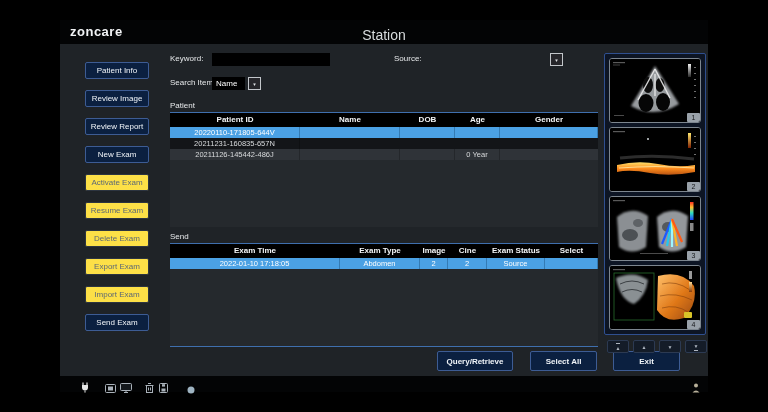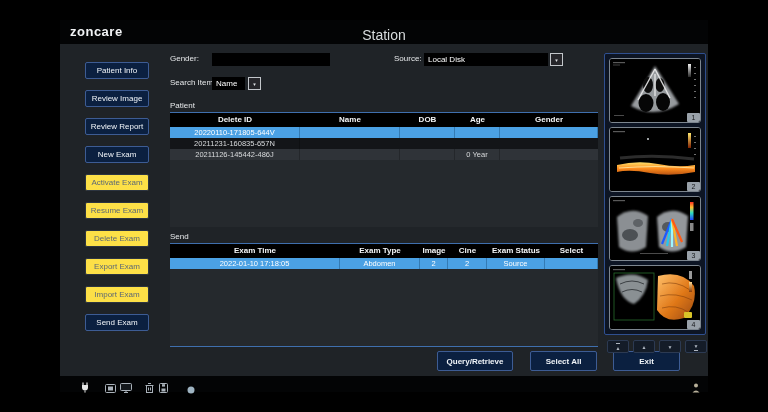--- a/index.html
+++ b/index.html
@@ -81,38 +81,37 @@
       <div class="side-btn" style="top:46px" data-state="enabled">Review Image</div>
       <div class="side-btn" style="top:74px" data-state="enabled">Review Report</div>
       <div class="side-btn" style="top:102px" data-state="enabled">New Exam</div>
       <div class="side-btn" style="top:130px" data-state="disabled">Activate Exam</div>
       <div class="side-btn" style="top:158px" data-state="disabled">Resume Exam</div>
       <div class="side-btn" style="top:186px" data-state="disabled">Delete Exam</div>
       <div class="side-btn" style="top:214px" data-state="disabled">Export Exam</div>
       <div class="side-btn" style="top:242px" data-state="disabled">Import Exam</div>
       <div class="side-btn" style="top:270px" data-state="enabled">Send Exam</div>
 
-      <div class="lbl" style="left:110px; top:10px;">Gender:</div>
+      <div class="lbl" style="left:110px; top:10px;">Keyword:</div>
       <input class="blackfield" style="left: 152px; top: 9px; width: 118px;" value="">
       <div class="lbl" style="left:334px; top:10px;">Source:</div>
-      <div class="blackfield" style="left:364px; top:9px; width:124px;">Local Disk</div>
       <div class="drop-btn" style="left:490px; top:9px;">
         <span>▾</span>
       </div>
 
       <div class="lbl" style="left:110px; top:34px;">Search Item:</div>
       <div class="blackfield" style="left:152px; top:33px; width:33px;">Name</div>
       <div class="drop-btn" style="left:188px; top:33px;">
         <span>▾</span>
       </div>
 
       <div class="lbl" style="left:110px; top:57px;">Patient</div>
       <div class="tbl ptable" style="left:110px; top:68px;">
         <div class="trow thead">
-          <div class="cell pc0">Delete ID</div>
+          <div class="cell pc0">Patient ID</div>
           <div class="cell pc1">Name</div>
           <div class="cell pc2">DOB</div>
           <div class="cell pc3">Age</div>
           <div class="cell pc4">Gender</div>
         </div>
         <div class="trow drow" data-state="selected">
           <div class="cell pc0">20220110-171805-644V</div>
           <div class="cell pc1"></div>
           <div class="cell pc2"></div>
           <div class="cell pc3"></div>

